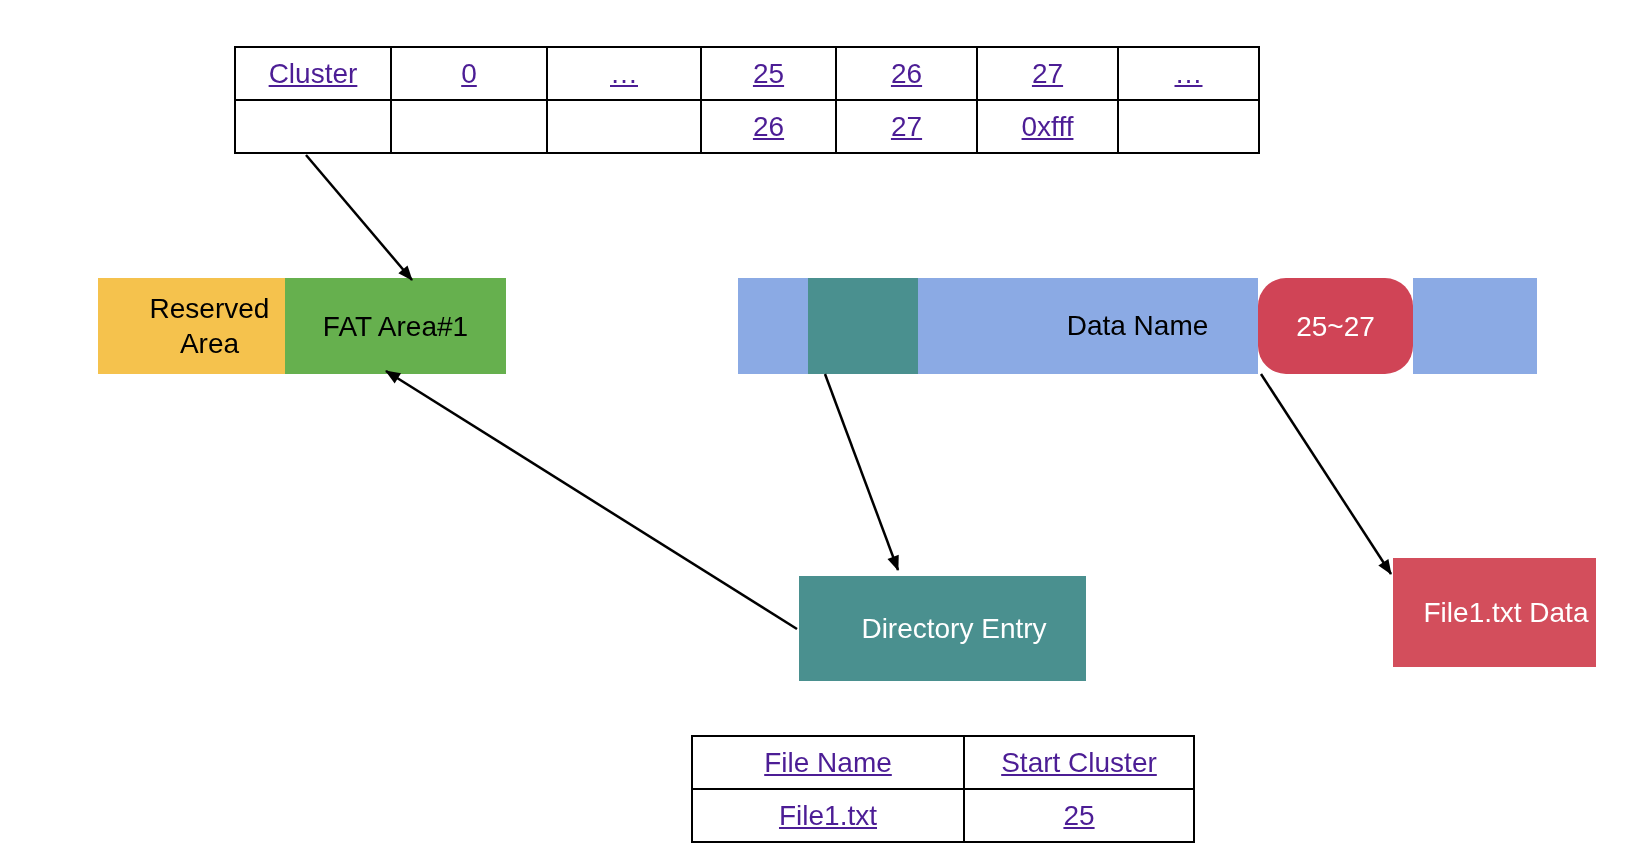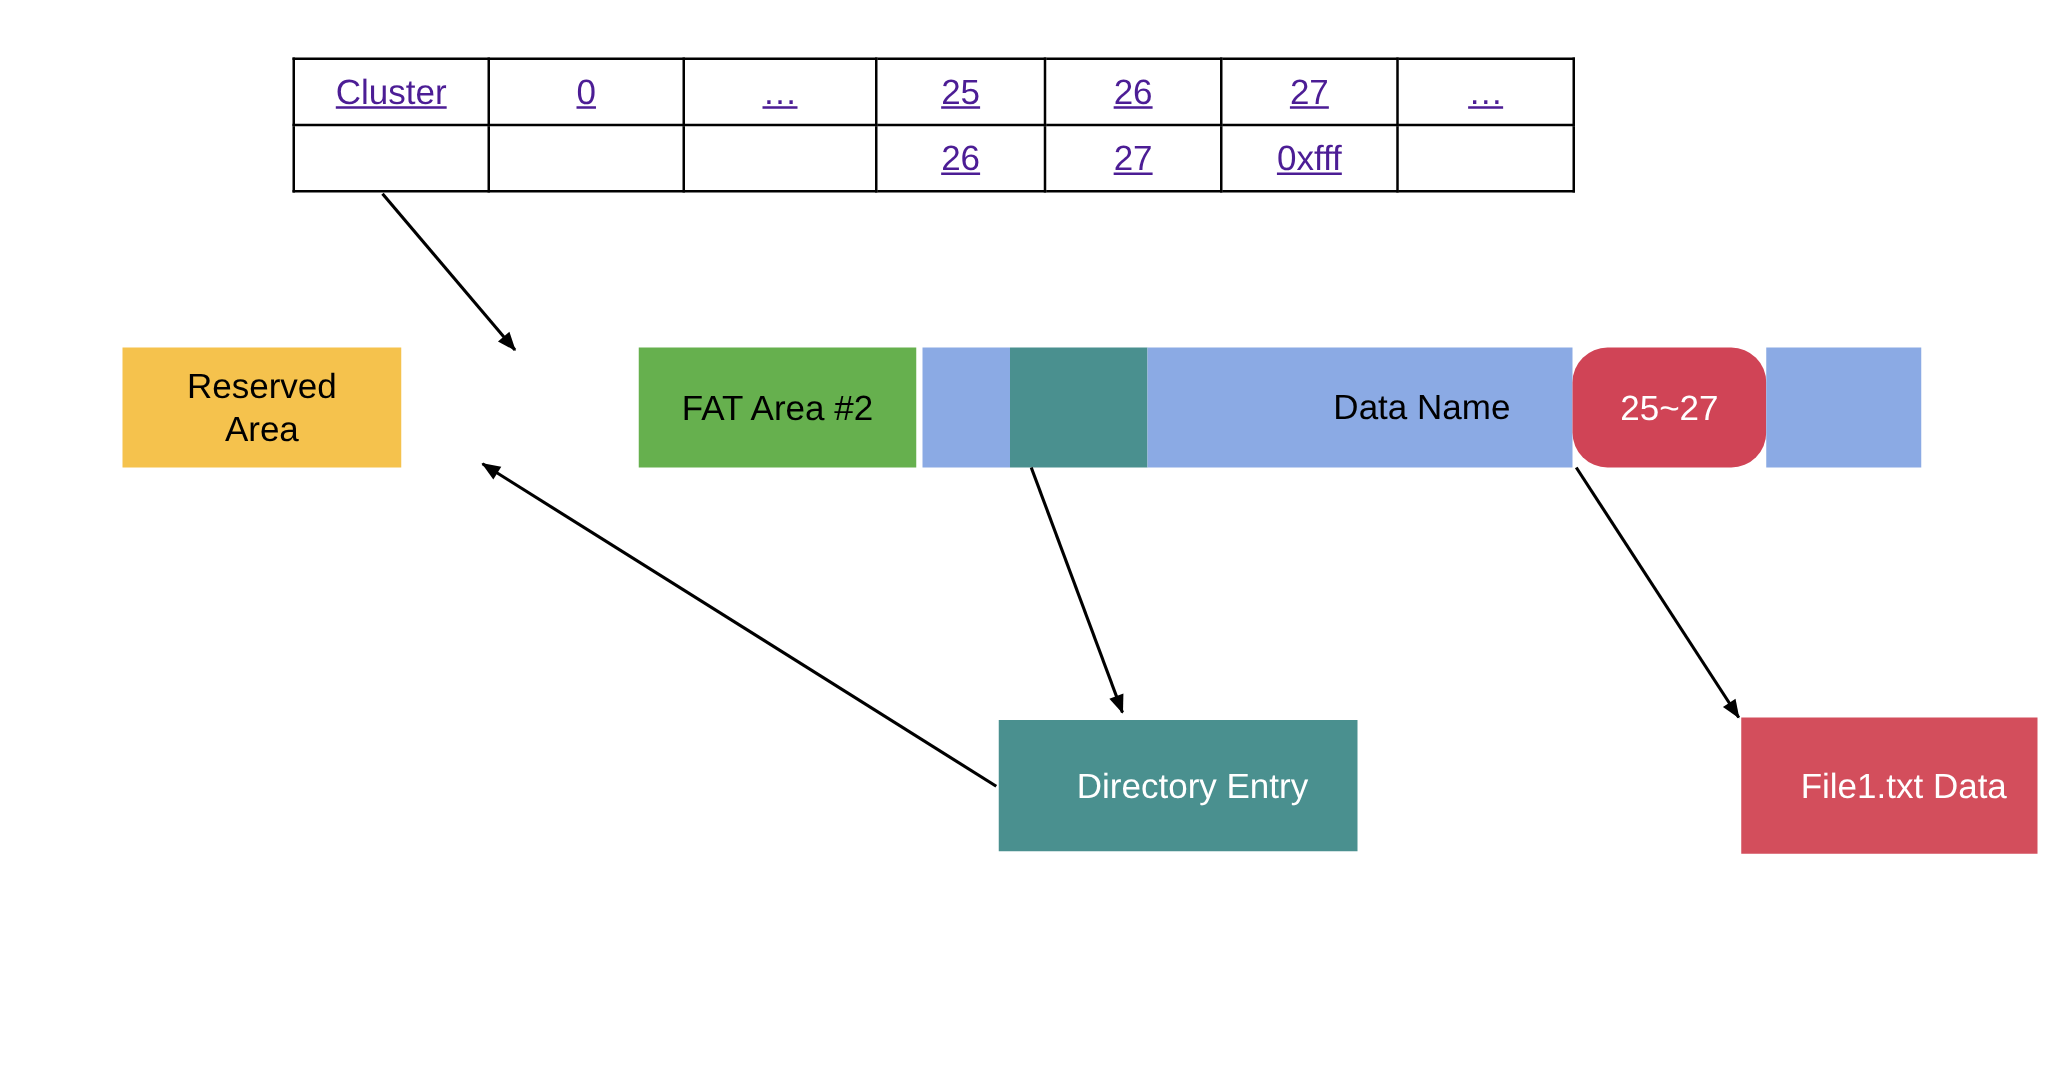--- a/index.html
+++ b/index.html
@@ -36,21 +36,21 @@
   .seg-red{   left:1258px; width:155px; background:var(--red_bar); color:#fff;border-radius:28px; }
   .seg-blue3{ left:1413px; width:124px; background:var(--blue); }
 
   .data-area-label{ position:absolute; left:738px; top:278px; width:799px; height:96px;
         display:flex; align-items:center; justify-content:center;
         font-size:28px; color:#000; pointer-events:none; }
 
   .flow-box{ position:absolute; display:flex; align-items:center; justify-content:center;
         font-size:28px; color:#fff; text-align:center;padding-left:23px; }
   .dir-box{ left:799px; top:576px; width:287px; height:105px; background:var(--teal); }
-  .file-box{ left:1393px; top:574px; width:237px; height:109px; background:var(--red_box); }
+  .file-box{ left:1393px; top:558px; width:203px; height:109px; background:var(--red_box); }
 
   .arrows{ position:absolute; left:0; top:0; width:1648px; height:864px; pointer-events:none; }
 </style>
 </head>
 <body>
 
 <div class="canvas">
 
   <table class="fat-table">
     <colgroup>
@@ -80,22 +80,22 @@
       <td>27</td>
       <td>0xfff</td>
       <td></td>
     </tr>
   </tbody>
     </table>
 
   <div class="seg seg-reserved">
     <span>Reserved Area</span>
   </div>
-  <div class="seg seg-fat2">
-    <span>FAT Area #2</span>
+  <div class="seg seg-fat1">
+    <span>FAT Area#1</span>
   </div>
   <div class="seg seg-blue1"></div>
   <div class="seg seg-teal"></div>
   <div class="seg seg-blue2"></div>
   <div class="seg seg-red">
     <span>25~27</span>
   </div>
   <div class="seg seg-blue3"></div>
   <div class="data-area-label">Data Name</div>
 
@@ -108,14 +108,30 @@
     <line x1="306" y1="155" x2="412" y2="280" stroke="#000" stroke-width="2.5" marker-end="url(#ah)"></line>
     <line x1="797" y1="629" x2="386" y2="371" stroke="#000" stroke-width="2.5" marker-end="url(#ah)"></line>
     <line x1="825" y1="374" x2="898" y2="570" stroke="#000" stroke-width="2.5" marker-end="url(#ah)"></line>
     <line x1="1261" y1="374" x2="1391" y2="574" stroke="#000" stroke-width="2.5" marker-end="url(#ah)"></line>
   </svg>
 
   <div class="flow-box dir-box">Directory Entry</div>
 
   <div class="flow-box file-box">File1.txt Data</div>
 
+  <table class="file-table">
+    <colgroup>
+      <col style="width:272px">
+        <col style="width:230px">
+    </colgroup>
+    <tbody>
+        <tr>
+      <td>File Name</td>
+      <td>Start Cluster</td>
+    </tr>
+    <tr>
+      <td>File1.txt</td>
+      <td>25</td>
+    </tr>
+  </tbody>
+    </table>
 
 </div>
 
 </body></html>

